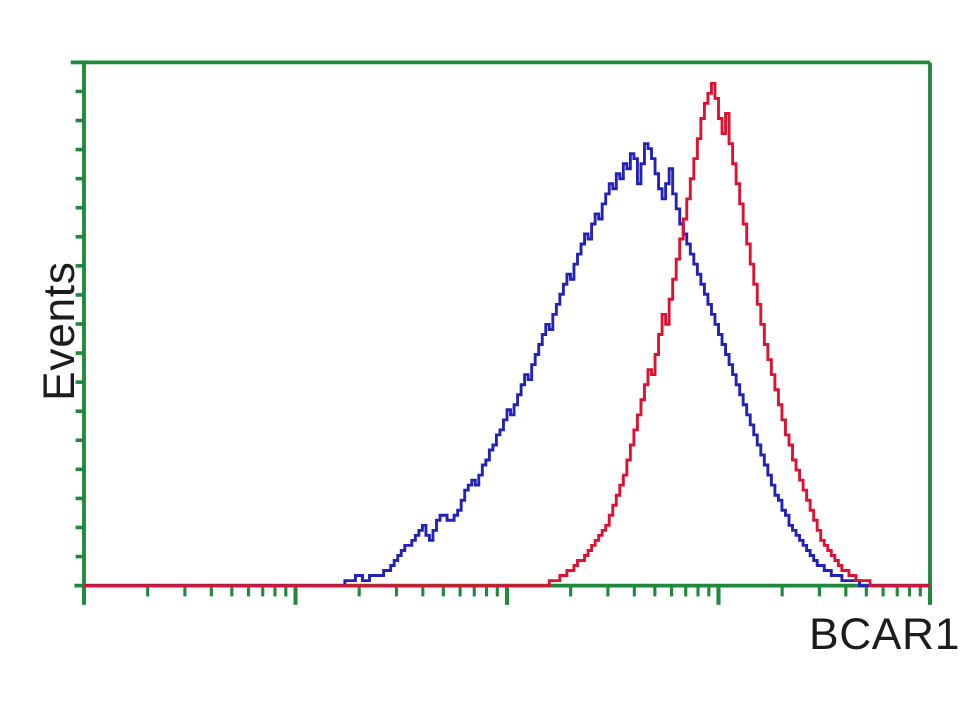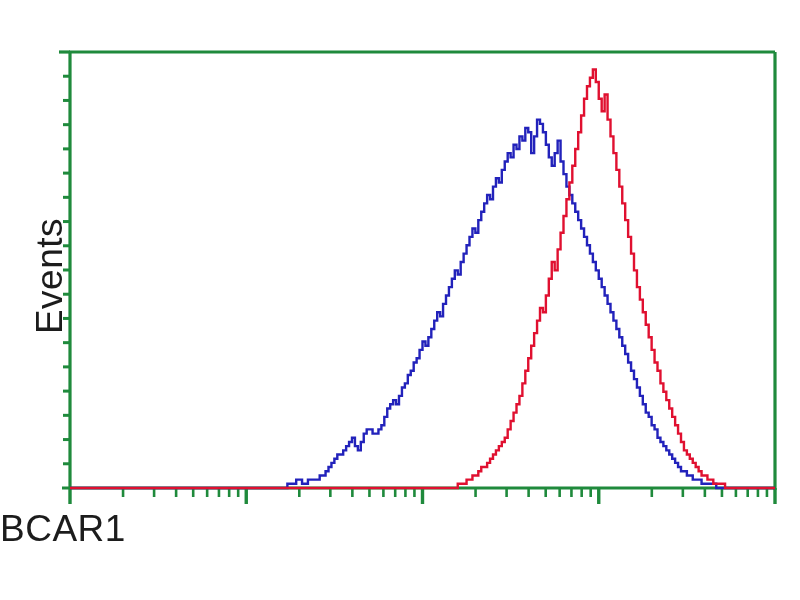--- a/index.html
+++ b/index.html
@@ -32,21 +32,21 @@
     color: #1c1c1c;
     font-weight: 400;
     letter-spacing: 0.5px;
     white-space: nowrap;
     user-select: none;
   }
   #xaxis-title {
     left: 0;
     top: 508px;
     width: 800px;
-    text-align: left;
+    text-align: right;
     font-size: 37px;
     font-family: "Liberation Sans", sans-serif;
   }
   #yaxis-title {
     left: -60px;
     top: 255px;
     width: 220px;
     text-align: center;
     font-size: 37px;
     transform: rotate(-90deg);

